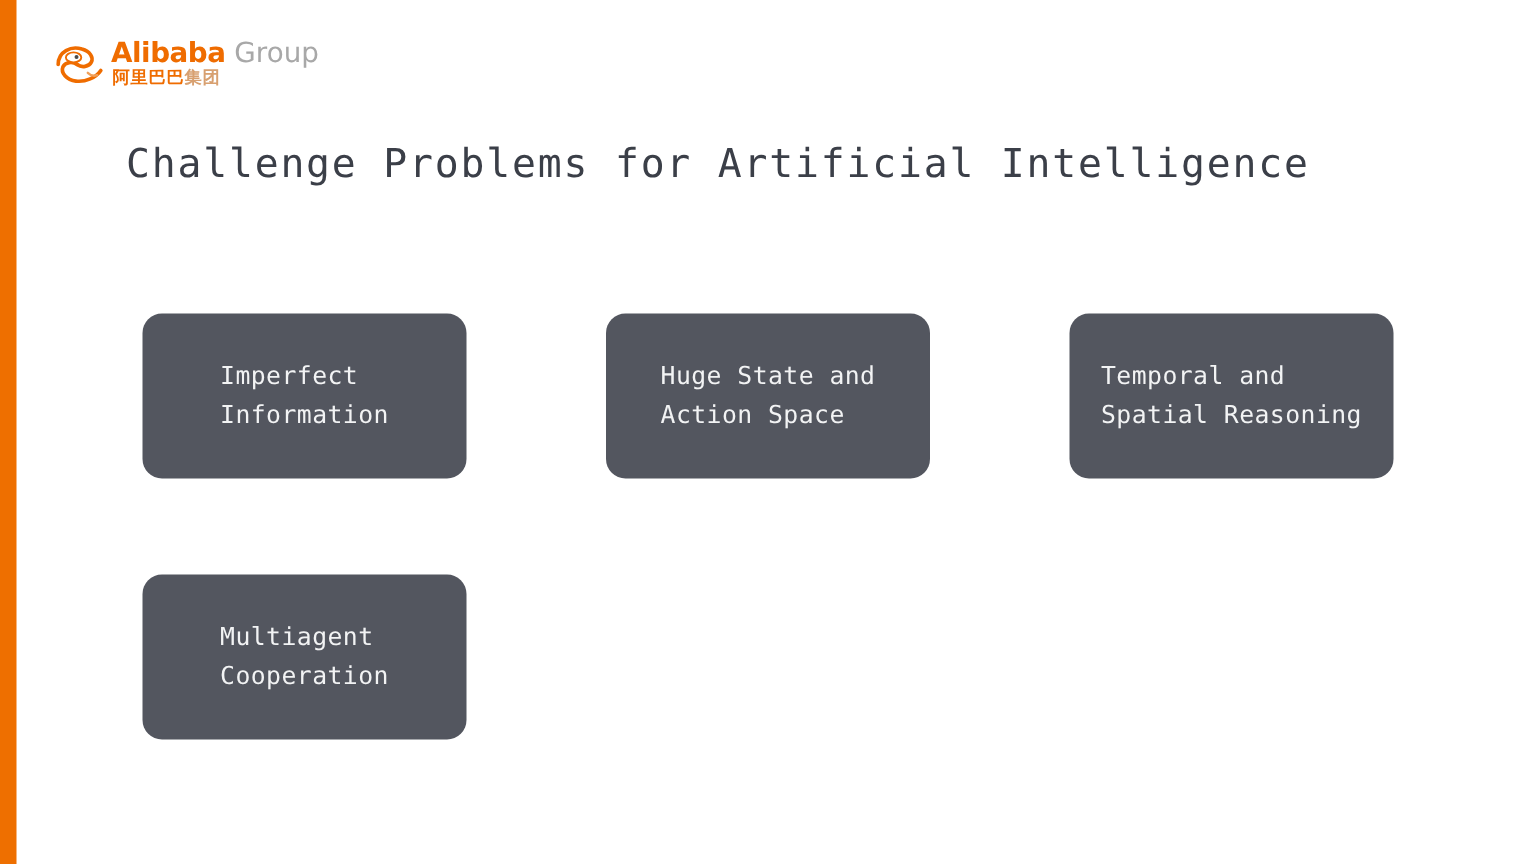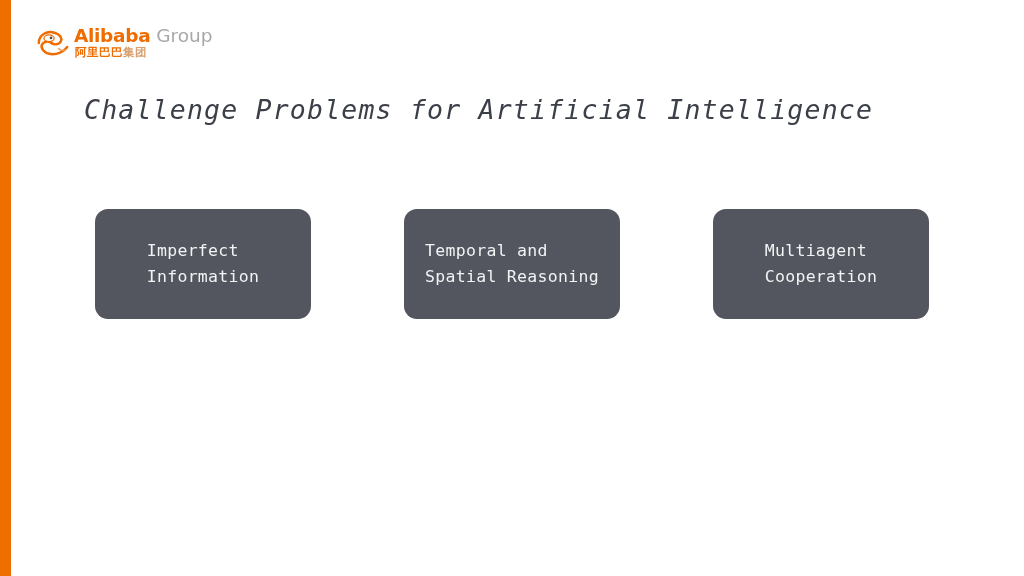--- a/index.html
+++ b/index.html
@@ -89,21 +89,20 @@
   
   .slide-title {
     position: absolute;
     left: 84px;
     top: 94px;
     font-family: "DejaVu Sans Mono", monospace;
     font-size: 26.5px;
     letter-spacing: 1.2px;
     color: #3b3f48;
     white-space: nowrap;
-    font-style: italic;
   }
 
   
   .card-grid {
     position: absolute;
     left: 95px;
     top: 209px;
     width: 836px;
     display: grid;
     grid-template-columns: 216px 216px 216px;
@@ -153,20 +152,24 @@
   </div>
 
   <div class="slide-title">Challenge Problems for Artificial Intelligence</div>
 
   <div class="card-grid">
     <div class="card">
       <span class="card-label">Imperfect
 Information</span>
     </div>
     <div class="card">
+      <span class="card-label">Huge State and
+Action Space</span>
+    </div>
+    <div class="card">
       <span class="card-label">Temporal and
 Spatial Reasoning</span>
     </div>
     <div class="card">
       <span class="card-label">Multiagent
 Cooperation</span>
     </div>
   </div>
 
 </div>

